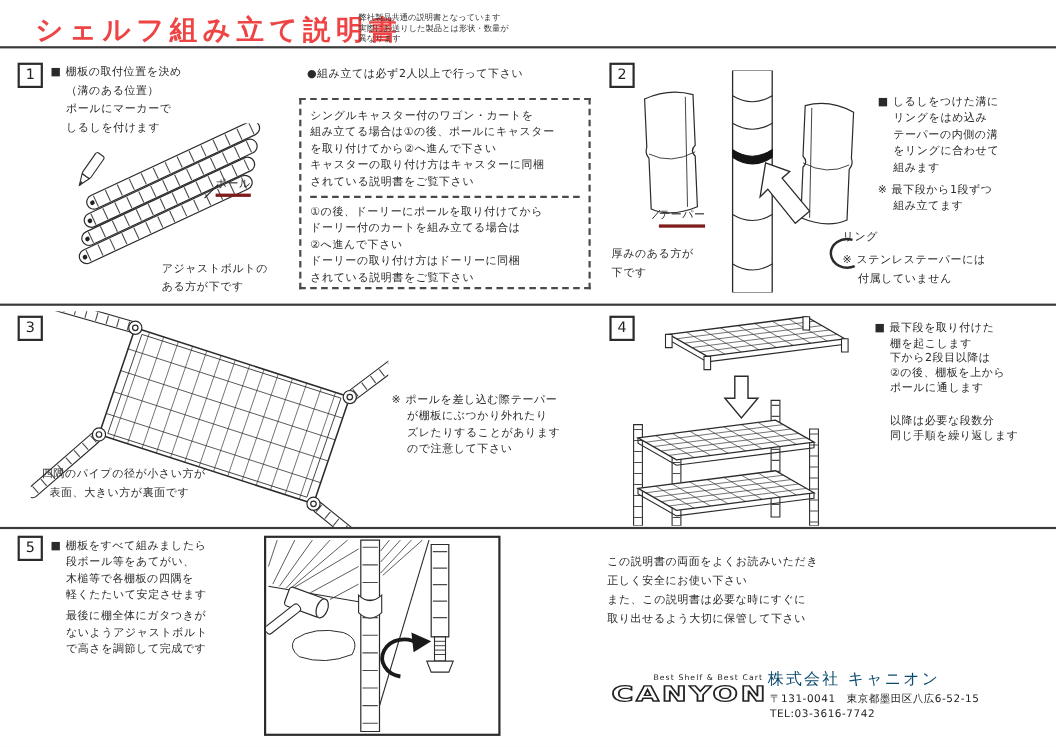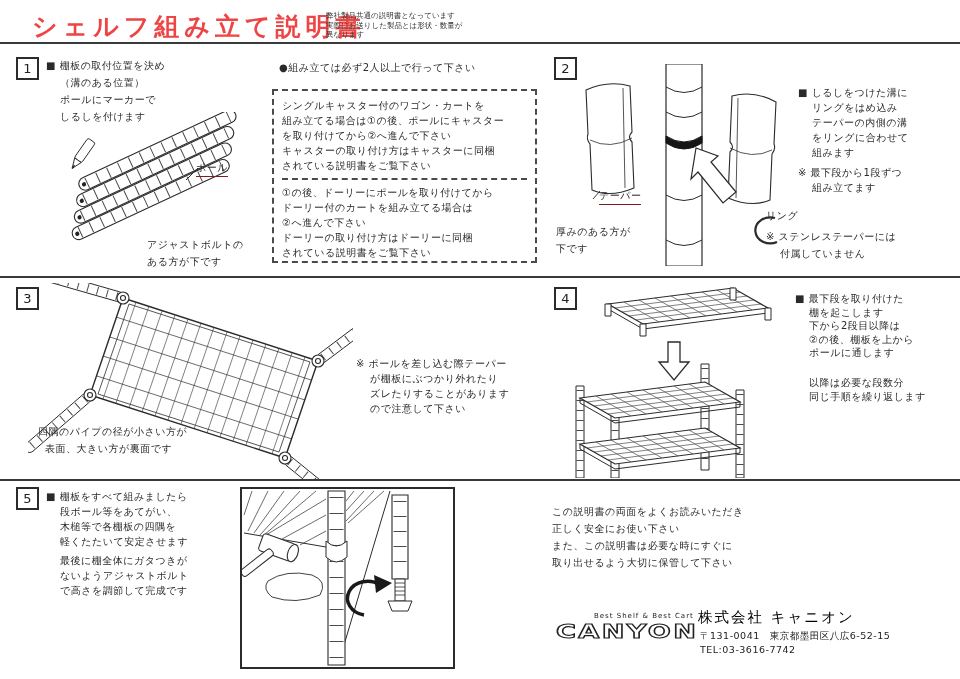--- a/index.html
+++ b/index.html
@@ -11,26 +11,26 @@
   .lh14{line-height:13.5px;}
   .hang > div:nth-child(n+2){margin-left:14px;}
   .hang-sm > div:nth-child(n+2){margin-left:7px;}
   .indent-all{margin-left:14px;}
   .numbox{width:19px;height:19px;border:2px solid #2b2b2b;background:#fff;
           display:flex;align-items:center;justify-content:center;
           font-size:13px;color:#222;}
   .rule{background:#3a3a3a;}
   .title{font-size:25px;font-weight:bold;letter-spacing:5px;color:#ef4444;}
   .tiny{font-size:7.5px;line-height:9.5px;letter-spacing:0;color:#333;}
-  .label-underline{border-bottom:1px solid #7f1d1d;padding-bottom:1px;}
+  .label-underline{border-bottom:3px solid #7f1d1d;padding-bottom:1px;}
   .dashedbox{border:2px dashed #4a4a4a;background:#fff;box-sizing:border-box;
              padding:7px 8px 4px 8px;}
   .dash-sep{border-top:2px dashed #4a4a4a;margin:5px 0 5px 0;}
   .frame{border:2px solid #2b2b2b;background:#fff;box-sizing:border-box;}
-  .company{font-size:14.5px;letter-spacing:2px;color:#000000;}
+  .company{font-size:14.5px;letter-spacing:2px;color:#0c4a6e;}
   .addr{font-size:9.5px;line-height:13px;letter-spacing:0.5px;color:#222;}
   .tagline{font-size:7px;letter-spacing:1px;color:#222;white-space:nowrap;padding-left:24px;}
   .canyon{font-size:23px;font-weight:bold;letter-spacing:2px;white-space:nowrap;
           color:#222;-webkit-text-fill-color:#fff;-webkit-text-stroke:1.4px #222;
           transform:scaleX(1.18) scaleY(0.82);transform-origin:left top;}
   svg{display:block;}
   svg *{vector-effect:non-scaling-stroke;}
 </style>
 </head>
 <body>

